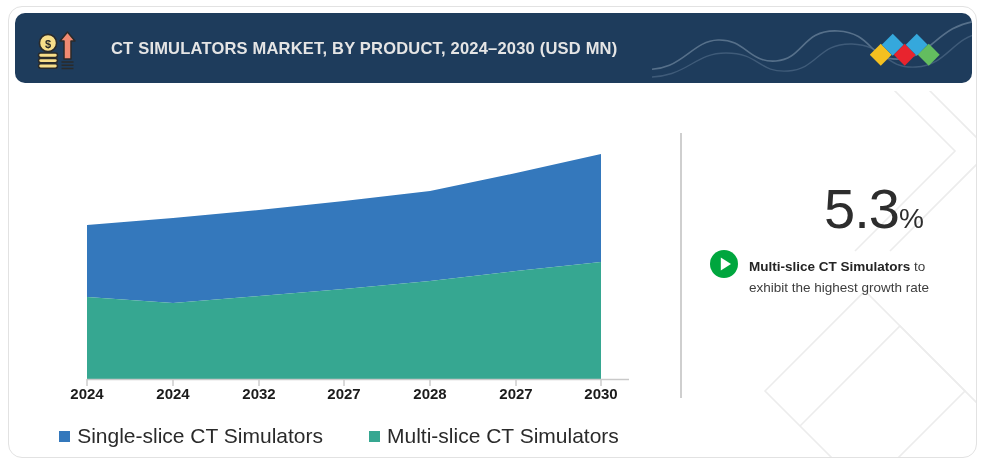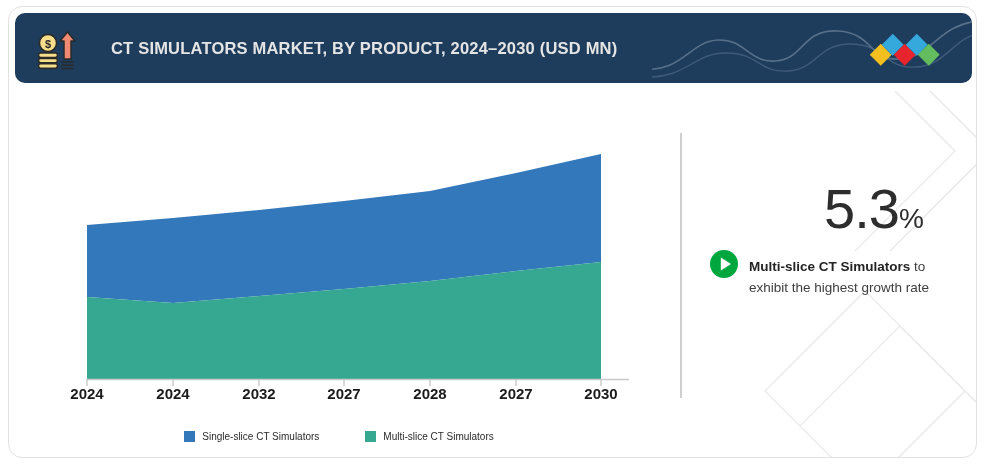--- a/index.html
+++ b/index.html
@@ -140,21 +140,21 @@
     display: flex;
     align-items: center;
     gap: 7px;
   }
   .legend-swatch {
     width: 11px;
     height: 11px;
     display: block;
   }
   .legend-label {
-    font-size: 10px;
+    font-size: 21px;
     color: #2a2a2a;
   }
 
   
   #play-badge {
     position: absolute;
     left: 4px;
     top: 158px;
     width: 30px;
     height: 30px;

